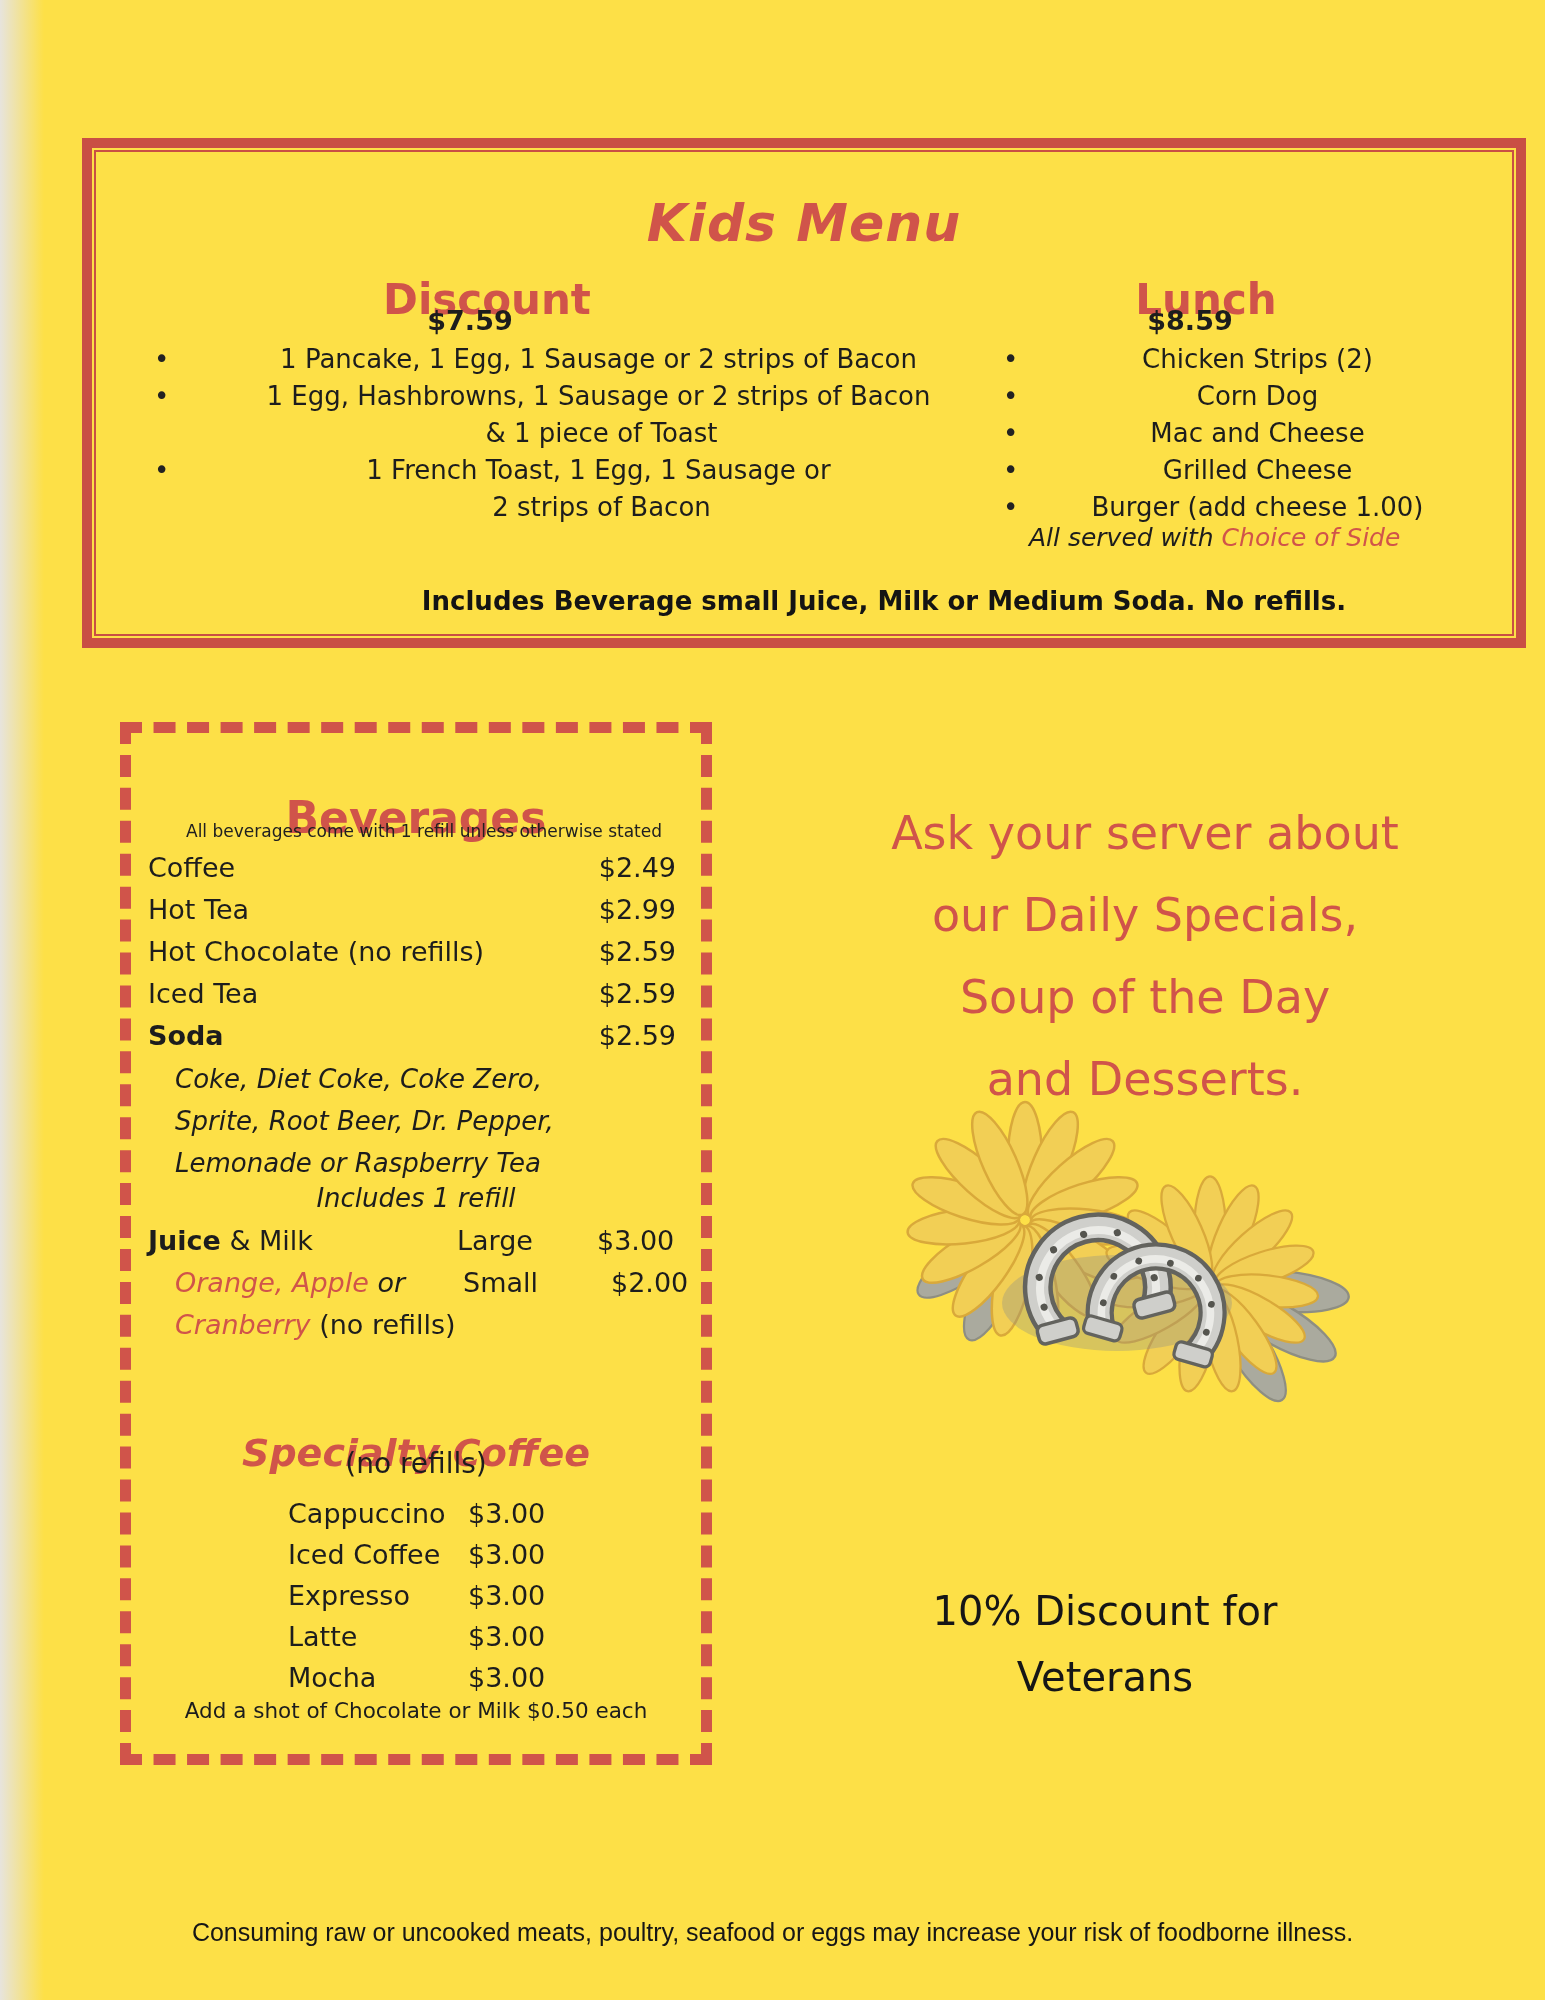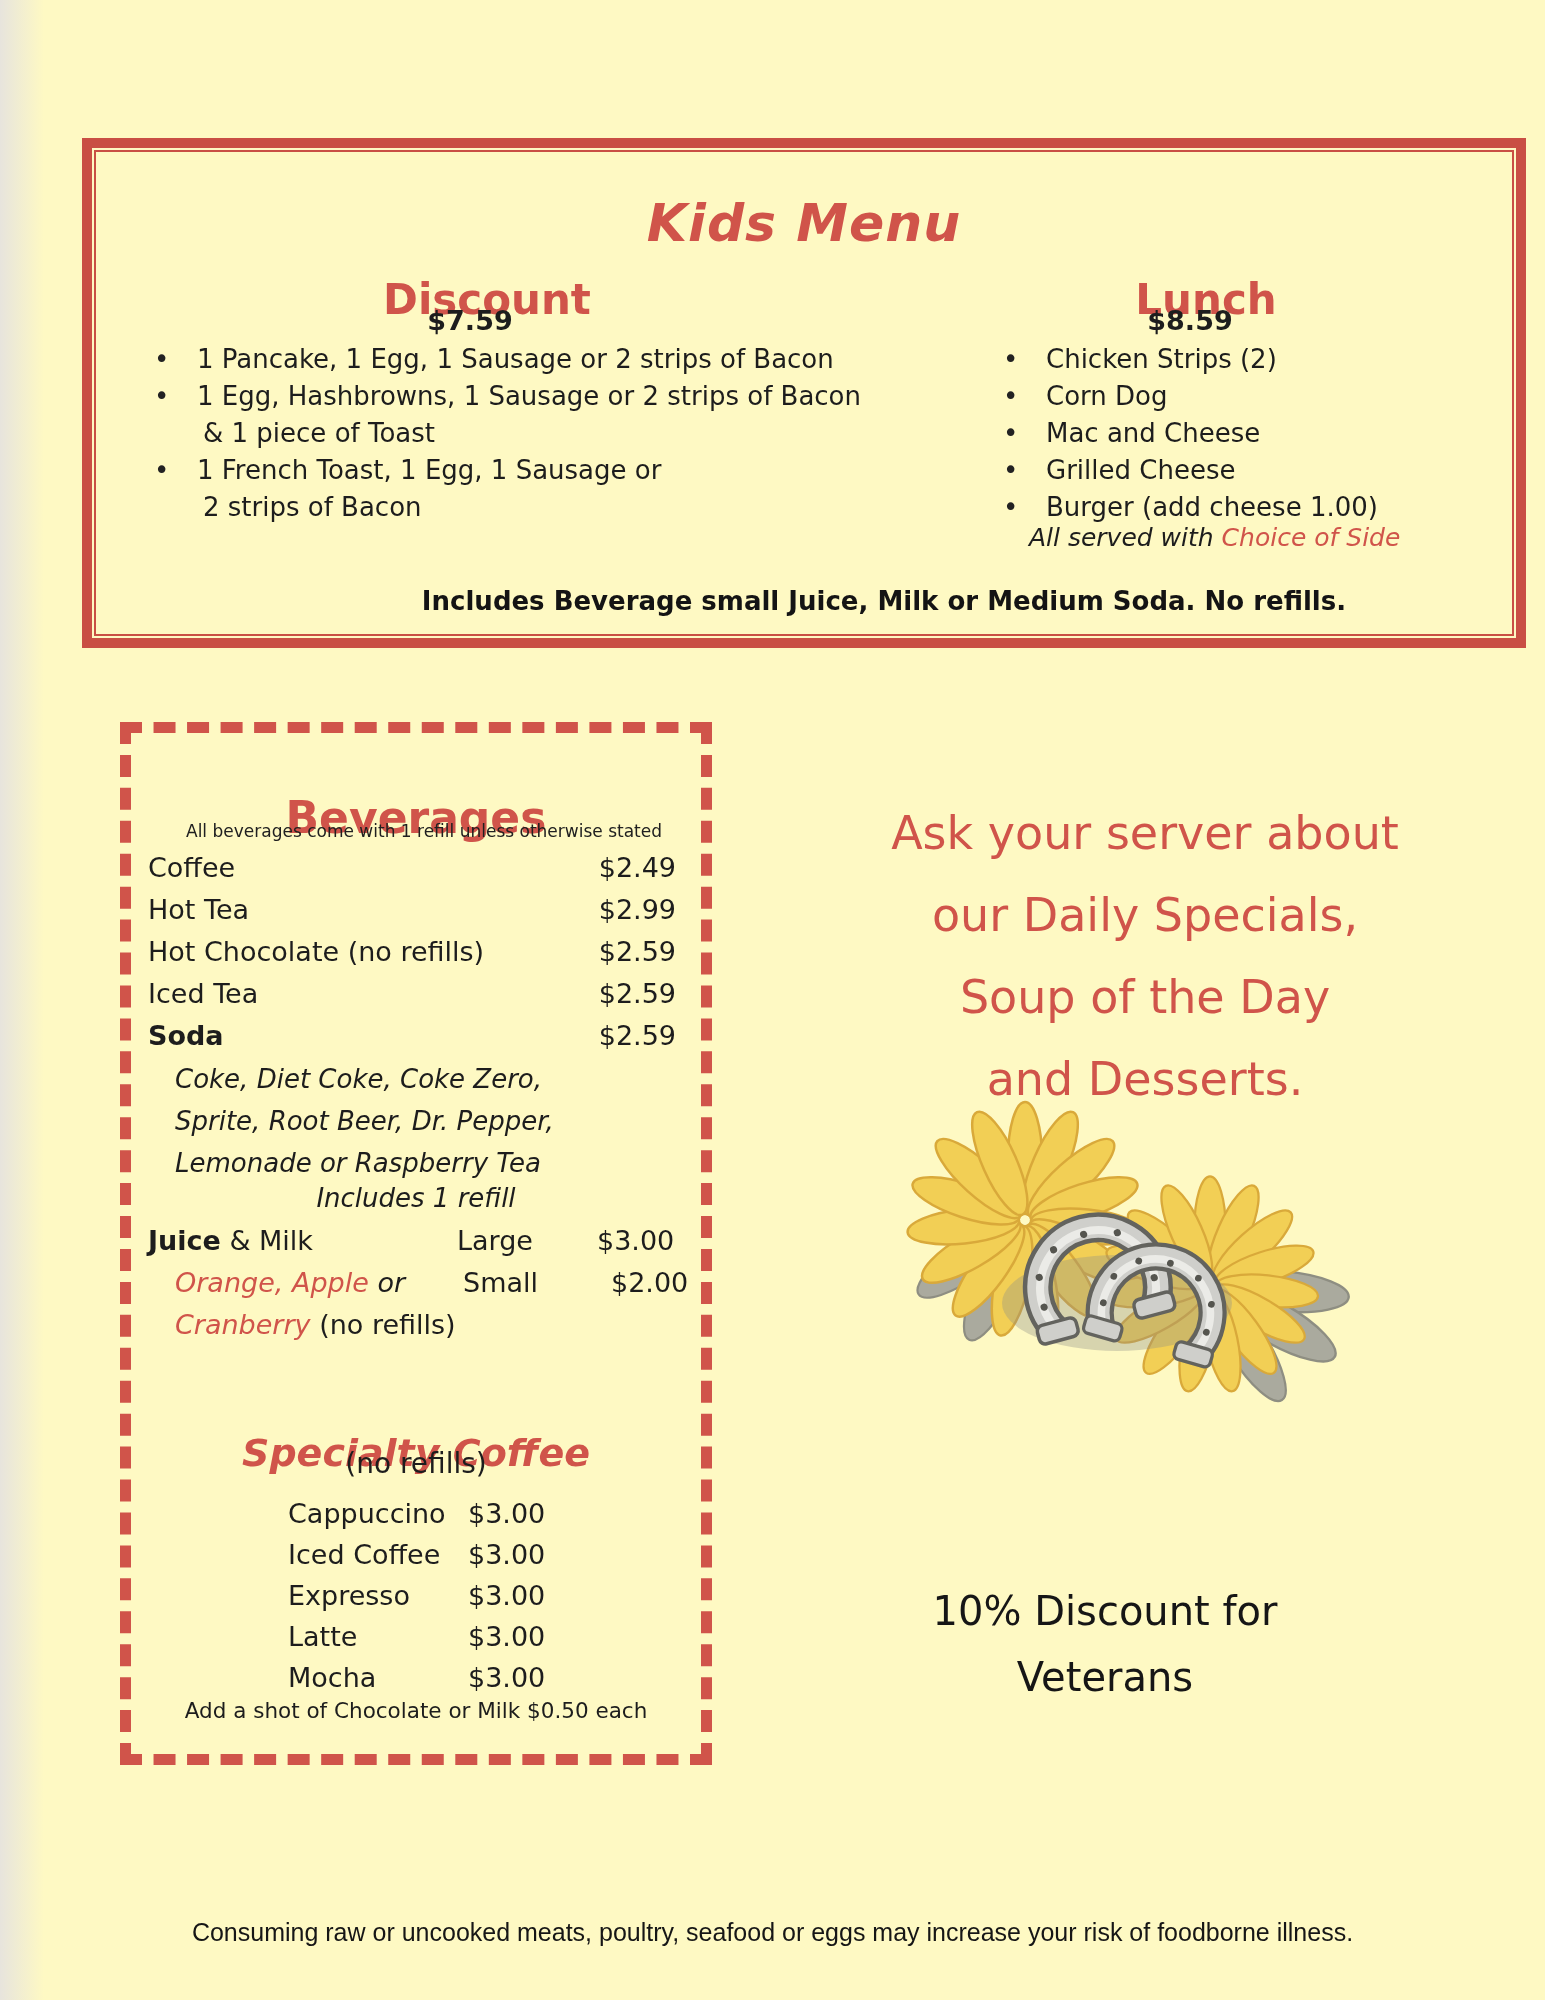--- a/index.html
+++ b/index.html
@@ -1,36 +1,36 @@
 <!DOCTYPE html>
 <html><head>
 <meta charset="utf-8">
 <style>
   html,body{margin:0;padding:0;background:#ffffff;}
-  .page{position:relative;width:1545px;height:2000px;background:#fef9c3;
+  .page{position:relative;width:1545px;height:2000px;background:#fde047;
         font-family:"DejaVu Sans",sans-serif;color:#1d1d1d;overflow:hidden;}
   .scan-edge{position:absolute;left:0;top:0;width:44px;height:100%;
         background:linear-gradient(90deg,#e7e4dd,rgba(252,250,244,0));}
 
   
   .kids-box{position:absolute;left:82px;top:138px;width:1424px;height:490px;
         border:10px solid #c94f44;box-sizing:content-box;}
   .inner-border{position:absolute;inset:2px;border:2px solid #c94f44;pointer-events:none;}
   .kids-title{position:absolute;left:0;right:0;top:10px;text-align:center;
         font-size:52px;font-weight:bold;font-style:italic;color:#d0544a;letter-spacing:1px;}
   .col-head{position:absolute;text-align:center;font-size:42px;font-weight:bold;color:#d0544a;}
   .bf-head{left:245px;top:92px;width:300px;}
   .lu-head{left:954px;top:92px;width:320px;}
   .col-price{position:absolute;text-align:center;font-size:27px;font-weight:600;}
   .bf-price{left:253px;top:157px;width:250px;}
   .lu-price{left:973px;top:157px;width:250px;}
   ul.menu-list{position:absolute;margin:0;padding:0;list-style:none;font-size:26px;line-height:37px;}
   .bf-list{left:28px;top:193px;width:880px;}
   .lu-list{left:877px;top:193px;width:500px;}
-  ul.menu-list li{position:relative;padding-left:77px;white-space:nowrap;}
+  ul.menu-list li{position:relative;padding-left:77px;white-space:nowrap;text-align:center;}
   ul.menu-list li.mi::before{content:"\2022";position:absolute;left:34px;color:#222;}
   ul.menu-list li.cont{padding-left:83px;}
   .lu-note{position:absolute;left:937px;top:375px;font-size:25px;font-style:italic;white-space:nowrap;}
   .red{color:#d0544a;}
   .kids-footer{position:absolute;left:80px;right:-80px;top:438px;text-align:center;
         font-size:26px;font-weight:bold;color:#141414;}
 
   
   .bev-box{position:absolute;left:120px;top:722px;width:592px;height:1043px;
         border:11px dashed #d0544a;box-sizing:border-box;}

